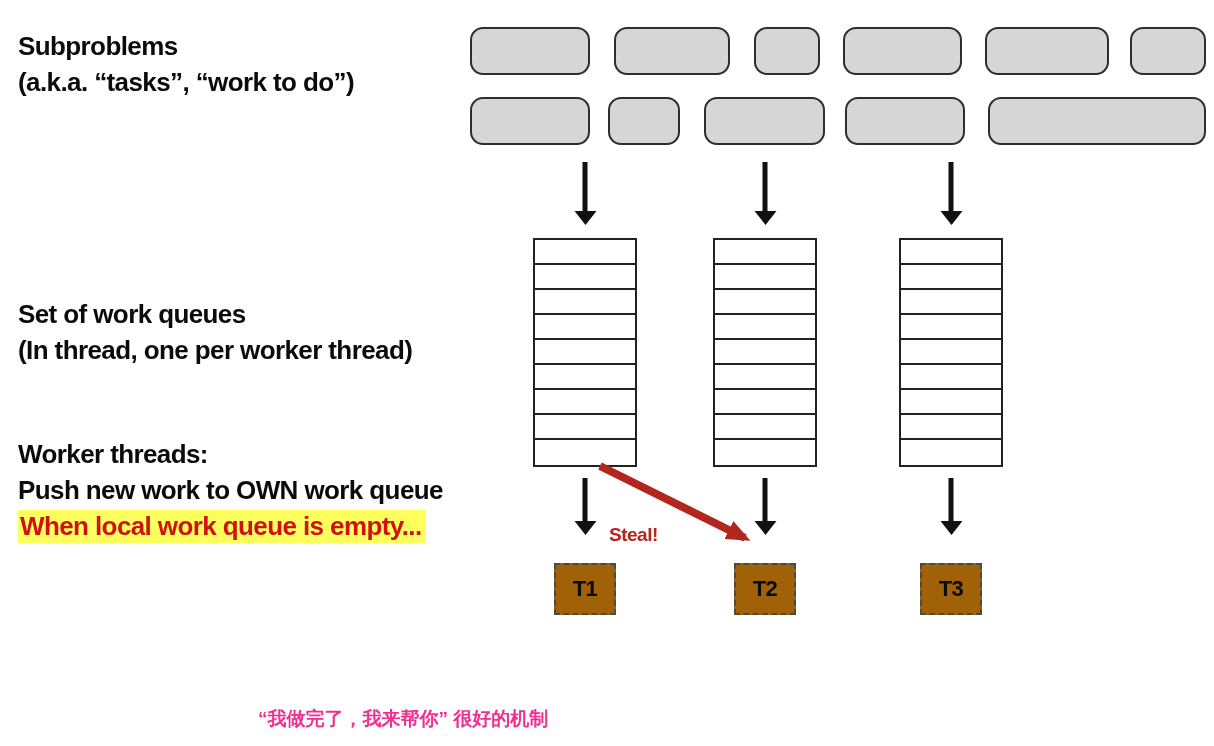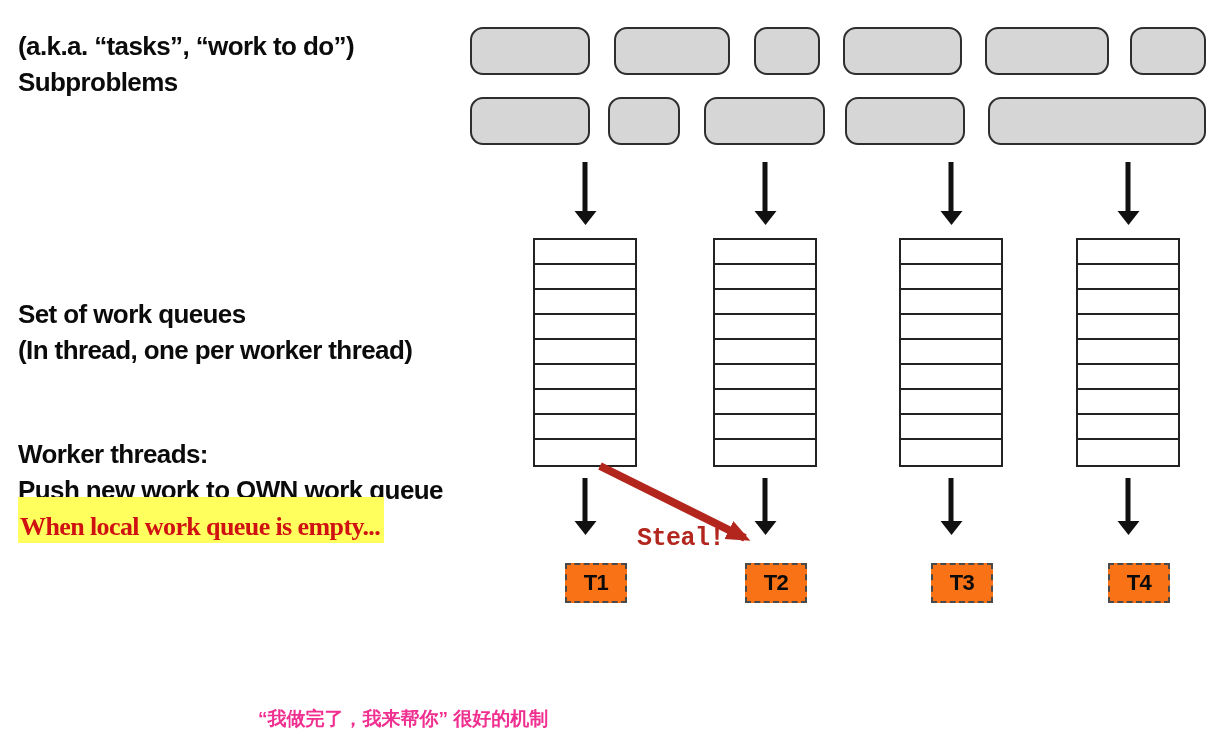--- a/index.html
+++ b/index.html
@@ -28,22 +28,21 @@
   .lbl-line{
     font-weight:700;
     font-size:26px;
     line-height:36px;
     letter-spacing:-0.6px;
     white-space:nowrap;
   }
   .hl-text{
     background:var(--hl-bg);
     color:var(--hl-text);
-    padding:15px 4px 2px 2px;
-    font-family:Liberation Serif, serif;
+    padding:1px 4px 2px 2px;
   }
 
   
   .task-area{position:absolute;left:0;top:0;width:1214px;height:160px;}
   .task-block{
     position:absolute;
     height:48px;
     background:var(--task-fill);
     border:2px solid var(--task-border);
     border-radius:13px;
@@ -85,55 +84,54 @@
   }
   .qcell{
     height:25px;
     border-bottom:2px solid #222;
     background:#ffffff;
   }
   .qcell:last-child{border-bottom:none;}
   .tbox{
     position:absolute;
     top:403px;left:21px;
-    width:62px;height:40px;
+    width:62px;height:52px;
     border:2.5px dashed #4a4a4a;
-    background:#f97316;
+    background:#a16207;
     display:flex;align-items:center;justify-content:center;
-    font-weight:700;font-size:22px;letter-spacing:-0.5px;margin-left:11px;
+    font-weight:700;font-size:22px;letter-spacing:-0.5px;
   }
 
   
   .steal-svg{position:absolute;left:555px;top:450px;width:240px;height:120px;pointer-events:none;}
   .steal-label{
-    position:absolute;left:637px;top:524px;
-    font-weight:700;font-size:25px;letter-spacing:-0.5px;
+    position:absolute;left:609px;top:524px;
+    font-weight:700;font-size:19px;letter-spacing:-0.5px;
     color:var(--steal-red);
     white-space:nowrap;
-    font-family:Liberation Mono, monospace;
   }
 
   
   .notes{position:absolute;left:258px;top:660px;margin-top:40px;}
   .note-line{
     font-weight:700;
     font-size:19px;
     line-height:38px;
     color:var(--note-pink);
     white-space:nowrap;
   }
 </style>
 </head>
 <body>
 
 <div class="canvas">
 
   <div class="label-block" style="top:28px">
+    <div class="lbl-line">Subproblems</div>
     <div class="lbl-line">(a.k.a. “tasks”, “work to do”)</div>
-    <div class="lbl-line">Subproblems</div>
   </div>
 
   <div class="label-block" style="top:296px">
     <div class="lbl-line">Set of work queues</div>
     <div class="lbl-line">(In thread, one per worker thread)</div>
   </div>
 
   <div class="label-block" style="top:436px">
     <div class="lbl-line">Worker threads:</div>
     <div class="lbl-line">Push new work to OWN work queue</div>
@@ -195,36 +193,20 @@
         <div class="qcell"></div>
         <div class="qcell"></div>
         <div class="qcell"></div>
         <div class="qcell"></div>
         <div class="qcell"></div>
         <div class="qcell"></div>
       </div>
     <div class="arrow bottom"></div>
     <div class="tbox">T3</div>
   </div>
-  <div class="column" style="left:1076px">
-    <div class="arrow top"></div>
-    <div class="queue">
-        <div class="qcell"></div>
-        <div class="qcell"></div>
-        <div class="qcell"></div>
-        <div class="qcell"></div>
-        <div class="qcell"></div>
-        <div class="qcell"></div>
-        <div class="qcell"></div>
-        <div class="qcell"></div>
-        <div class="qcell"></div>
-      </div>
-    <div class="arrow bottom"></div>
-    <div class="tbox">T4</div>
-  </div>
 
   <svg class="steal-svg" viewBox="0 0 240 120" xmlns="http://www.w3.org/2000/svg">
     <defs>
       <marker id="ah" markerUnits="userSpaceOnUse" markerWidth="26" markerHeight="22" refX="18" refY="10" orient="auto">
         <path d="M0,0 L24,10 L0,20 z" style="fill:var(--steal-red)"></path>
       </marker>
     </defs>
     <line x1="45" y1="16" x2="190" y2="88" style="stroke:var(--steal-red)" stroke-width="8" marker-end="url(#ah)"></line>
   </svg>
   <div class="steal-label">Steal!</div>

